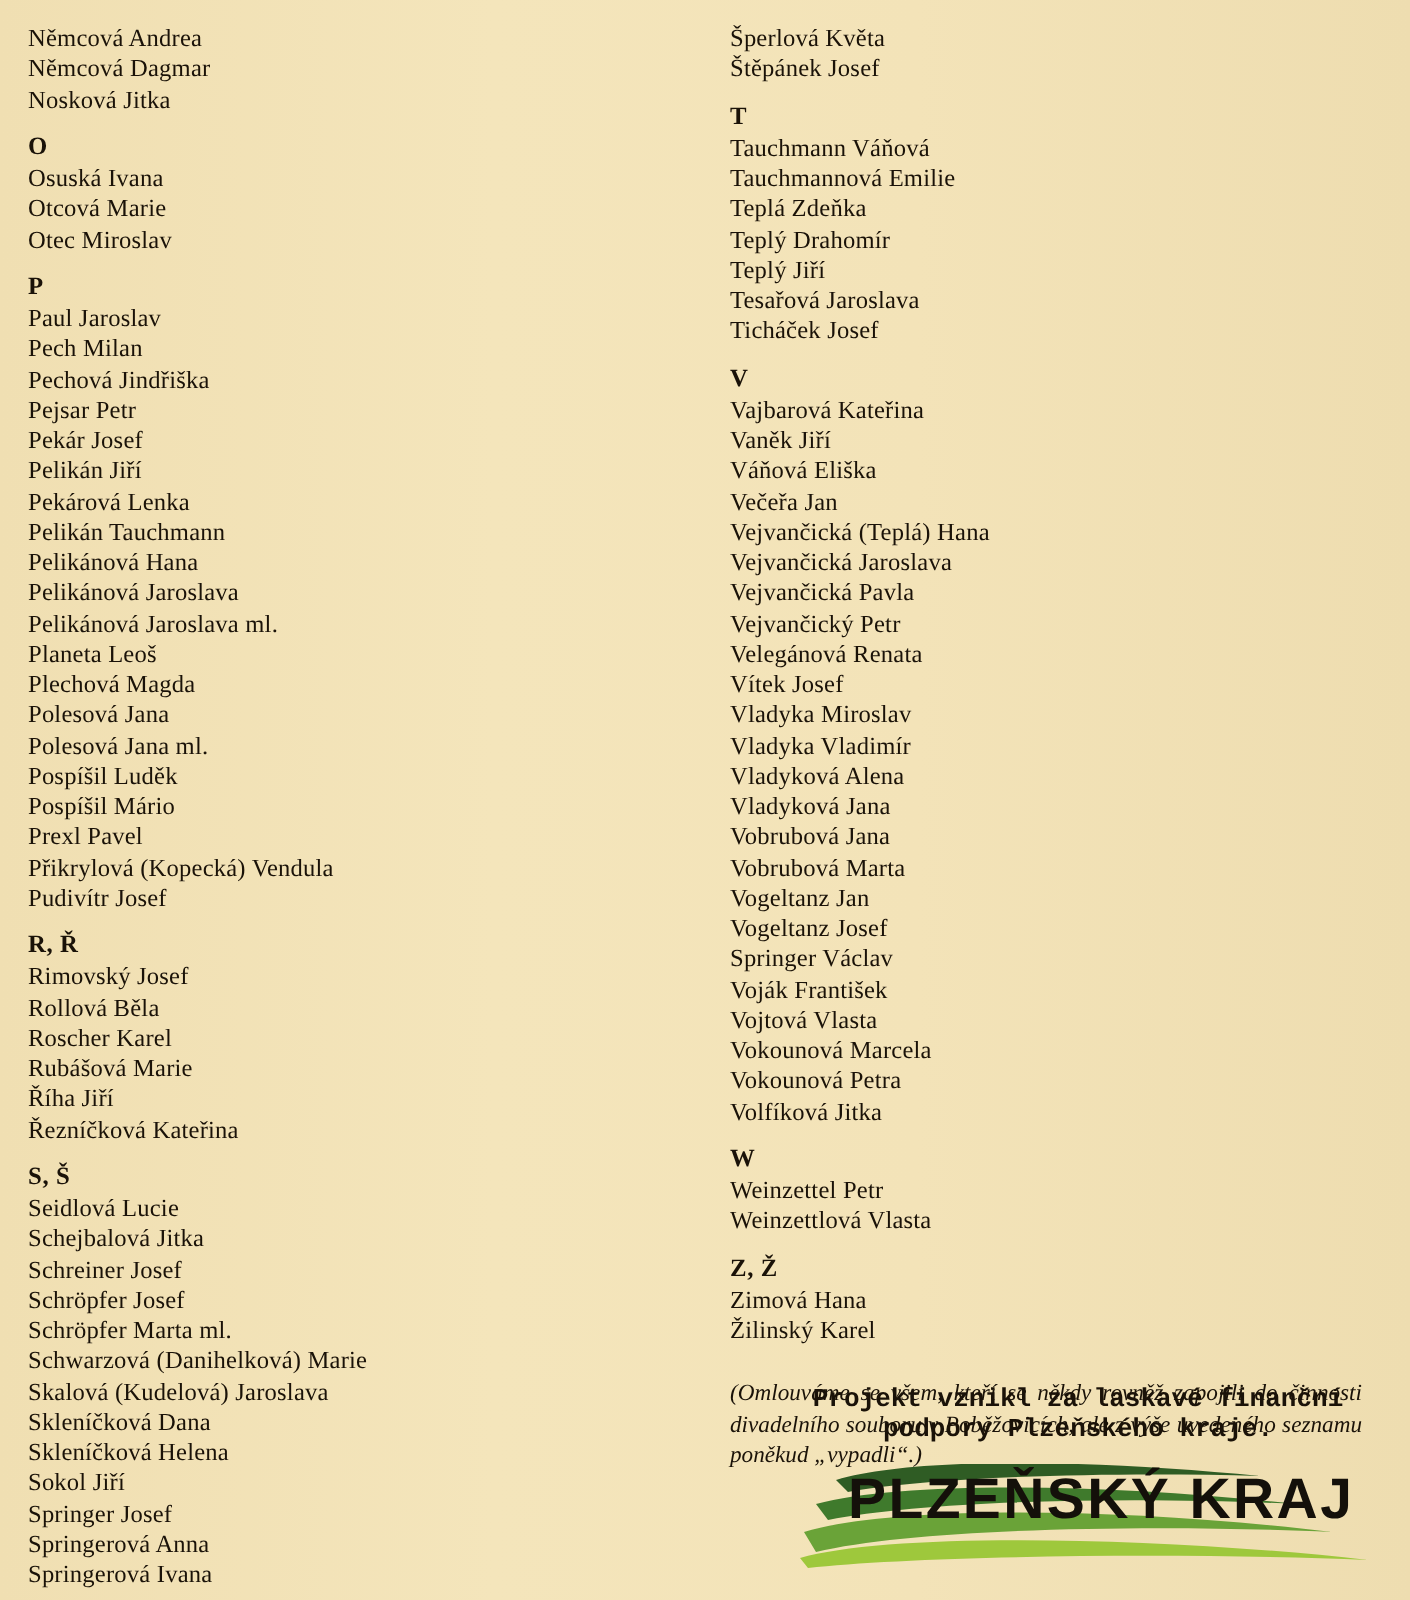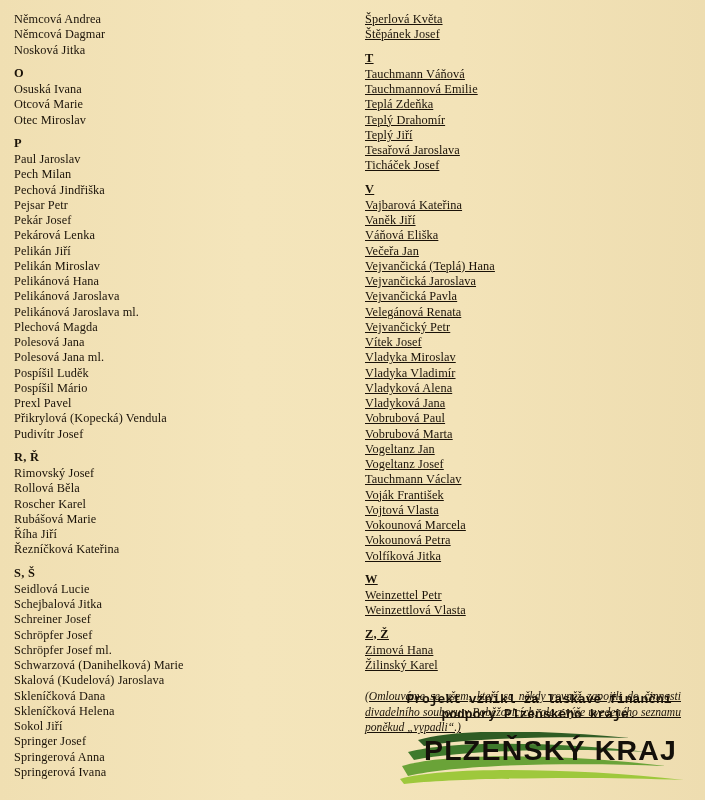--- a/index.html
+++ b/index.html
@@ -26,21 +26,20 @@
     top: 12px;
     box-sizing: border-box;
   }
   .col-left {
     left: 14px;
     width: 330px;
   }
   .col-right {
     left: 365px;
     width: 330px;
-    text-decoration: underline;
   }
   .name {
     font-size: 12.3px;
     line-height: 15.25px;
     letter-spacing: 0.1px;
     white-space: nowrap;
   }
   .letter {
     font-size: 12.4px;
     line-height: 15.25px;
@@ -106,47 +105,48 @@
       <div class="letter">O</div>
       <div class="name">Osuská Ivana</div>
       <div class="name">Otcová Marie</div>
       <div class="name">Otec Miroslav</div>
       <div class="letter">P</div>
       <div class="name">Paul Jaroslav</div>
       <div class="name">Pech Milan</div>
       <div class="name">Pechová Jindřiška</div>
       <div class="name">Pejsar Petr</div>
       <div class="name">Pekár Josef</div>
+      <div class="name">Pelikán Jiří</div>
       <div class="name">Pekárová Lenka</div>
-      <div class="name">Pelikán Jiří</div>
-      <div class="name">Pelikán Miroslav</div>
+      <div class="name">Pelikán Tauchmann</div>
       <div class="name">Pelikánová Hana</div>
       <div class="name">Pelikánová Jaroslava</div>
       <div class="name">Pelikánová Jaroslava ml.</div>
+      <div class="name">Planeta Leoš</div>
       <div class="name">Plechová Magda</div>
       <div class="name">Polesová Jana</div>
       <div class="name">Polesová Jana ml.</div>
       <div class="name">Pospíšil Luděk</div>
       <div class="name">Pospíšil Mário</div>
       <div class="name">Prexl Pavel</div>
       <div class="name">Přikrylová (Kopecká) Vendula</div>
       <div class="name">Pudivítr Josef</div>
       <div class="letter">R, Ř</div>
       <div class="name">Rimovský Josef</div>
       <div class="name">Rollová Běla</div>
       <div class="name">Roscher Karel</div>
       <div class="name">Rubášová Marie</div>
       <div class="name">Říha Jiří</div>
       <div class="name">Řezníčková Kateřina</div>
       <div class="letter">S, Š</div>
       <div class="name">Seidlová Lucie</div>
       <div class="name">Schejbalová Jitka</div>
       <div class="name">Schreiner Josef</div>
       <div class="name">Schröpfer Josef</div>
-      <div class="name">Schröpfer Josef ml.</div>
+      <div class="name">Schröpfer Marta ml.</div>
       <div class="name">Schwarzová (Danihelková) Marie</div>
       <div class="name">Skalová (Kudelová) Jaroslava</div>
       <div class="name">Skleníčková Dana</div>
       <div class="name">Skleníčková Helena</div>
       <div class="name">Sokol Jiří</div>
       <div class="name">Springer Josef</div>
       <div class="name">Springerová Anna</div>
       <div class="name">Springerová Ivana</div>
     </div>
   <div class="column col-right">
@@ -161,32 +161,32 @@
       <div class="name">Tesařová Jaroslava</div>
       <div class="name">Ticháček Josef</div>
       <div class="letter">V</div>
       <div class="name">Vajbarová Kateřina</div>
       <div class="name">Vaněk Jiří</div>
       <div class="name">Váňová Eliška</div>
       <div class="name">Večeřa Jan</div>
       <div class="name">Vejvančická (Teplá) Hana</div>
       <div class="name">Vejvančická Jaroslava</div>
       <div class="name">Vejvančická Pavla</div>
+      <div class="name">Vejvančický Petr</div>
       <div class="name">Velegánová Renata</div>
-      <div class="name">Vejvančický Petr</div>
       <div class="name">Vítek Josef</div>
       <div class="name">Vladyka Miroslav</div>
       <div class="name">Vladyka Vladimír</div>
       <div class="name">Vladyková Alena</div>
       <div class="name">Vladyková Jana</div>
-      <div class="name">Vobrubová Paul</div>
+      <div class="name">Vobrubová Jana</div>
       <div class="name">Vobrubová Marta</div>
       <div class="name">Vogeltanz Jan</div>
       <div class="name">Vogeltanz Josef</div>
-      <div class="name">Tauchmann Václav</div>
+      <div class="name">Springer Václav</div>
       <div class="name">Voják František</div>
       <div class="name">Vojtová Vlasta</div>
       <div class="name">Vokounová Marcela</div>
       <div class="name">Vokounová Petra</div>
       <div class="name">Volfíková Jitka</div>
       <div class="letter">W</div>
       <div class="name">Weinzettel Petr</div>
       <div class="name">Weinzettlová Vlasta</div>
       <div class="letter">Z, Ž</div>
       <div class="name">Zimová Hana</div>

